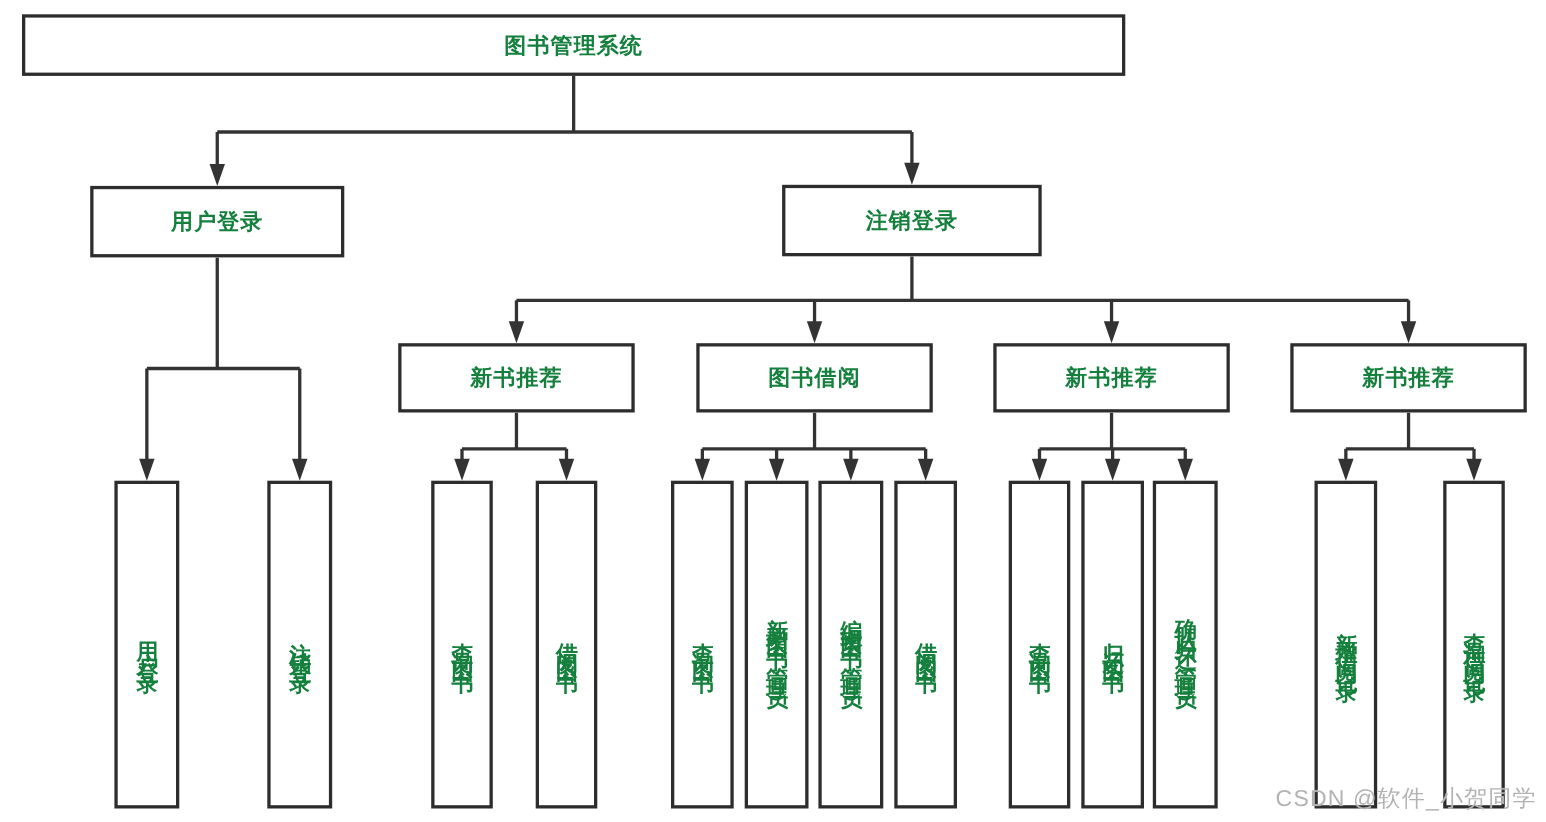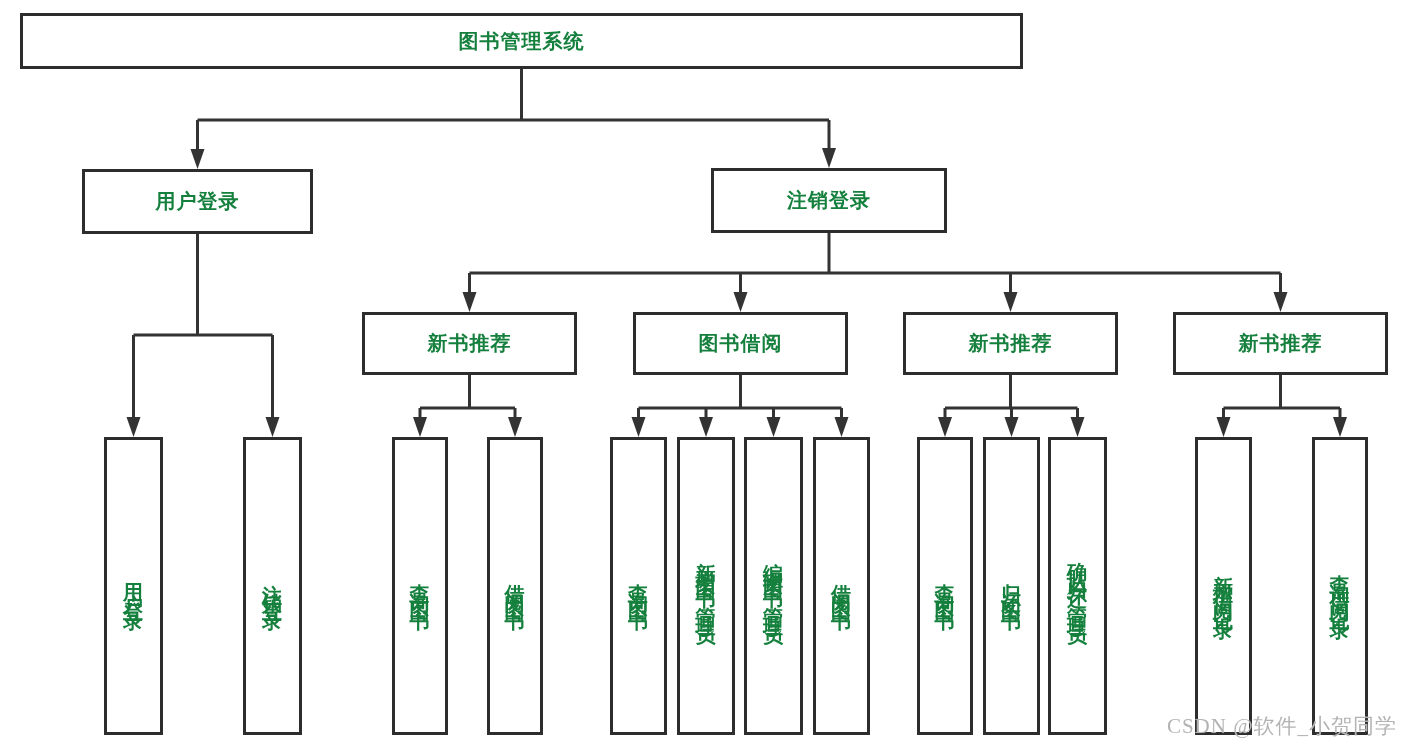--- a/index.html
+++ b/index.html
@@ -23,21 +23,20 @@
     letter-spacing:0.45em;
     line-height:1;
     white-space:nowrap;
   }
   .watermark{
     position:absolute;z-index:3;
     right:8px;bottom:7px;
     color:#b3b3b3;font-size:21px;letter-spacing:1px;
     text-shadow:0 0 1px rgba(255,255,255,.6);
     white-space:nowrap;
-    font-family:Liberation Serif, serif;
   }
 </style>
 </head>
 <body>
 
 <div id="stage">
 
   <svg class="connectors" width="1405" height="747" viewBox="0 0 1405 747">
     <g stroke="#333333" stroke-width="3" fill="none">
 

